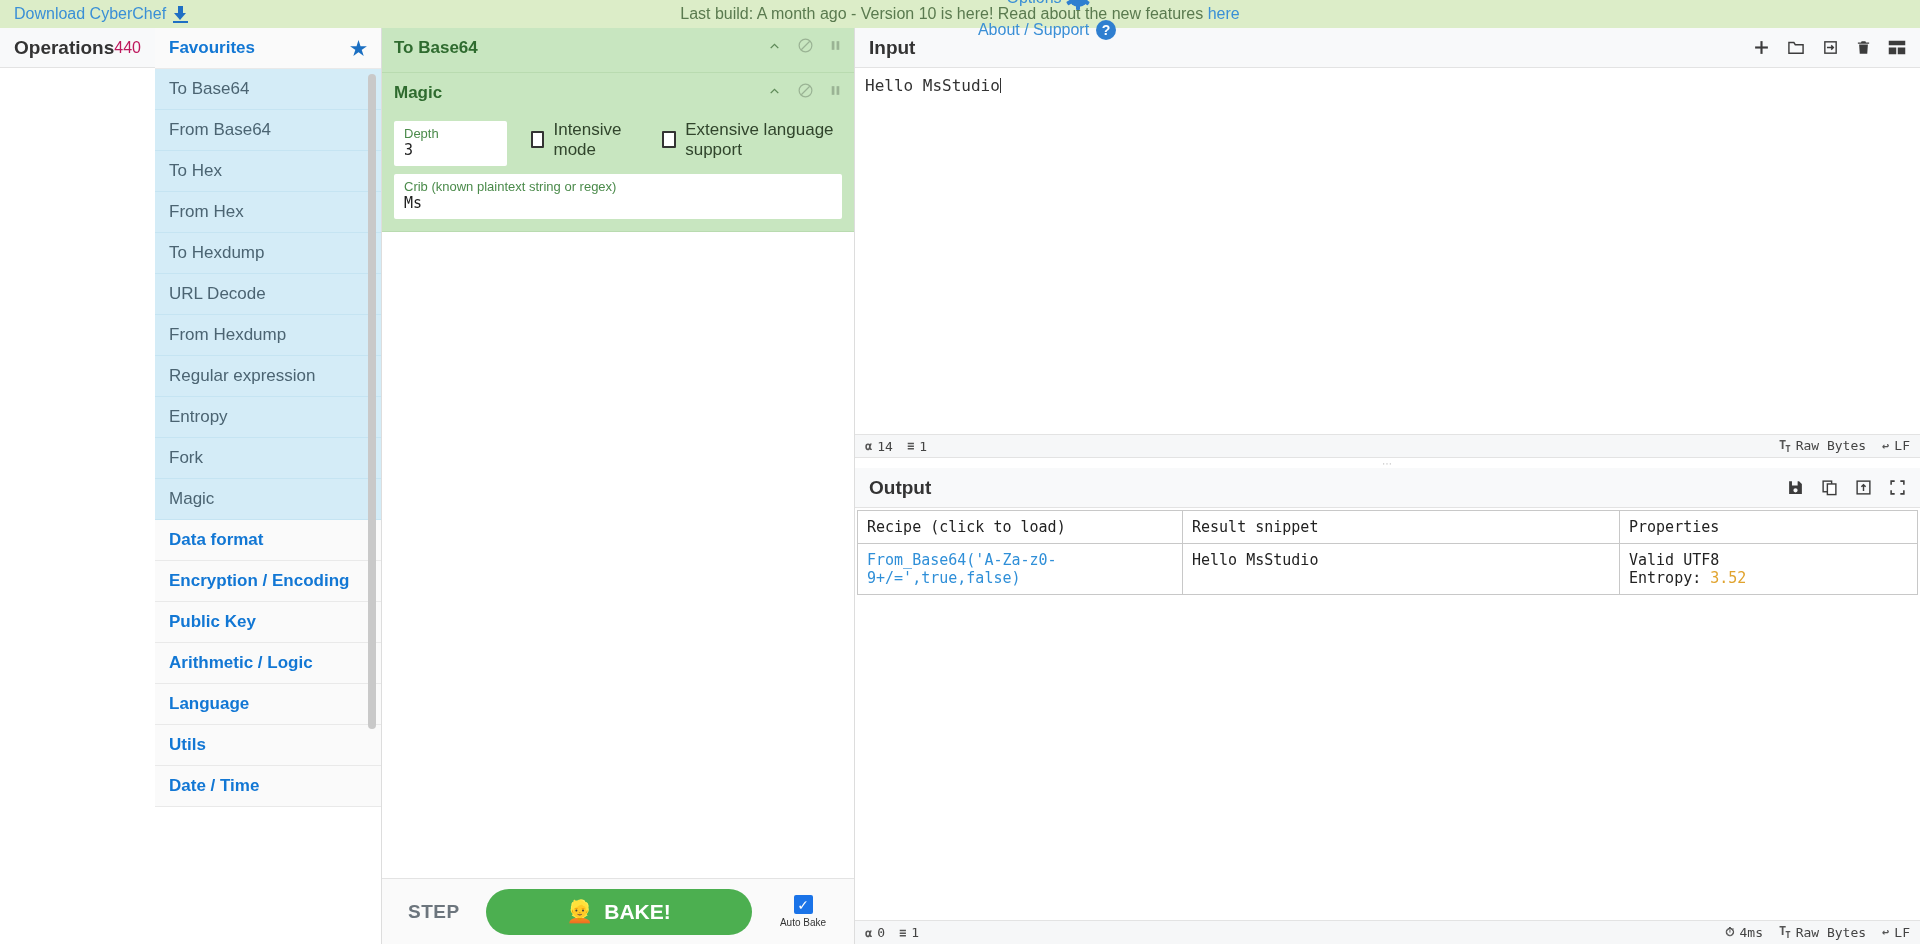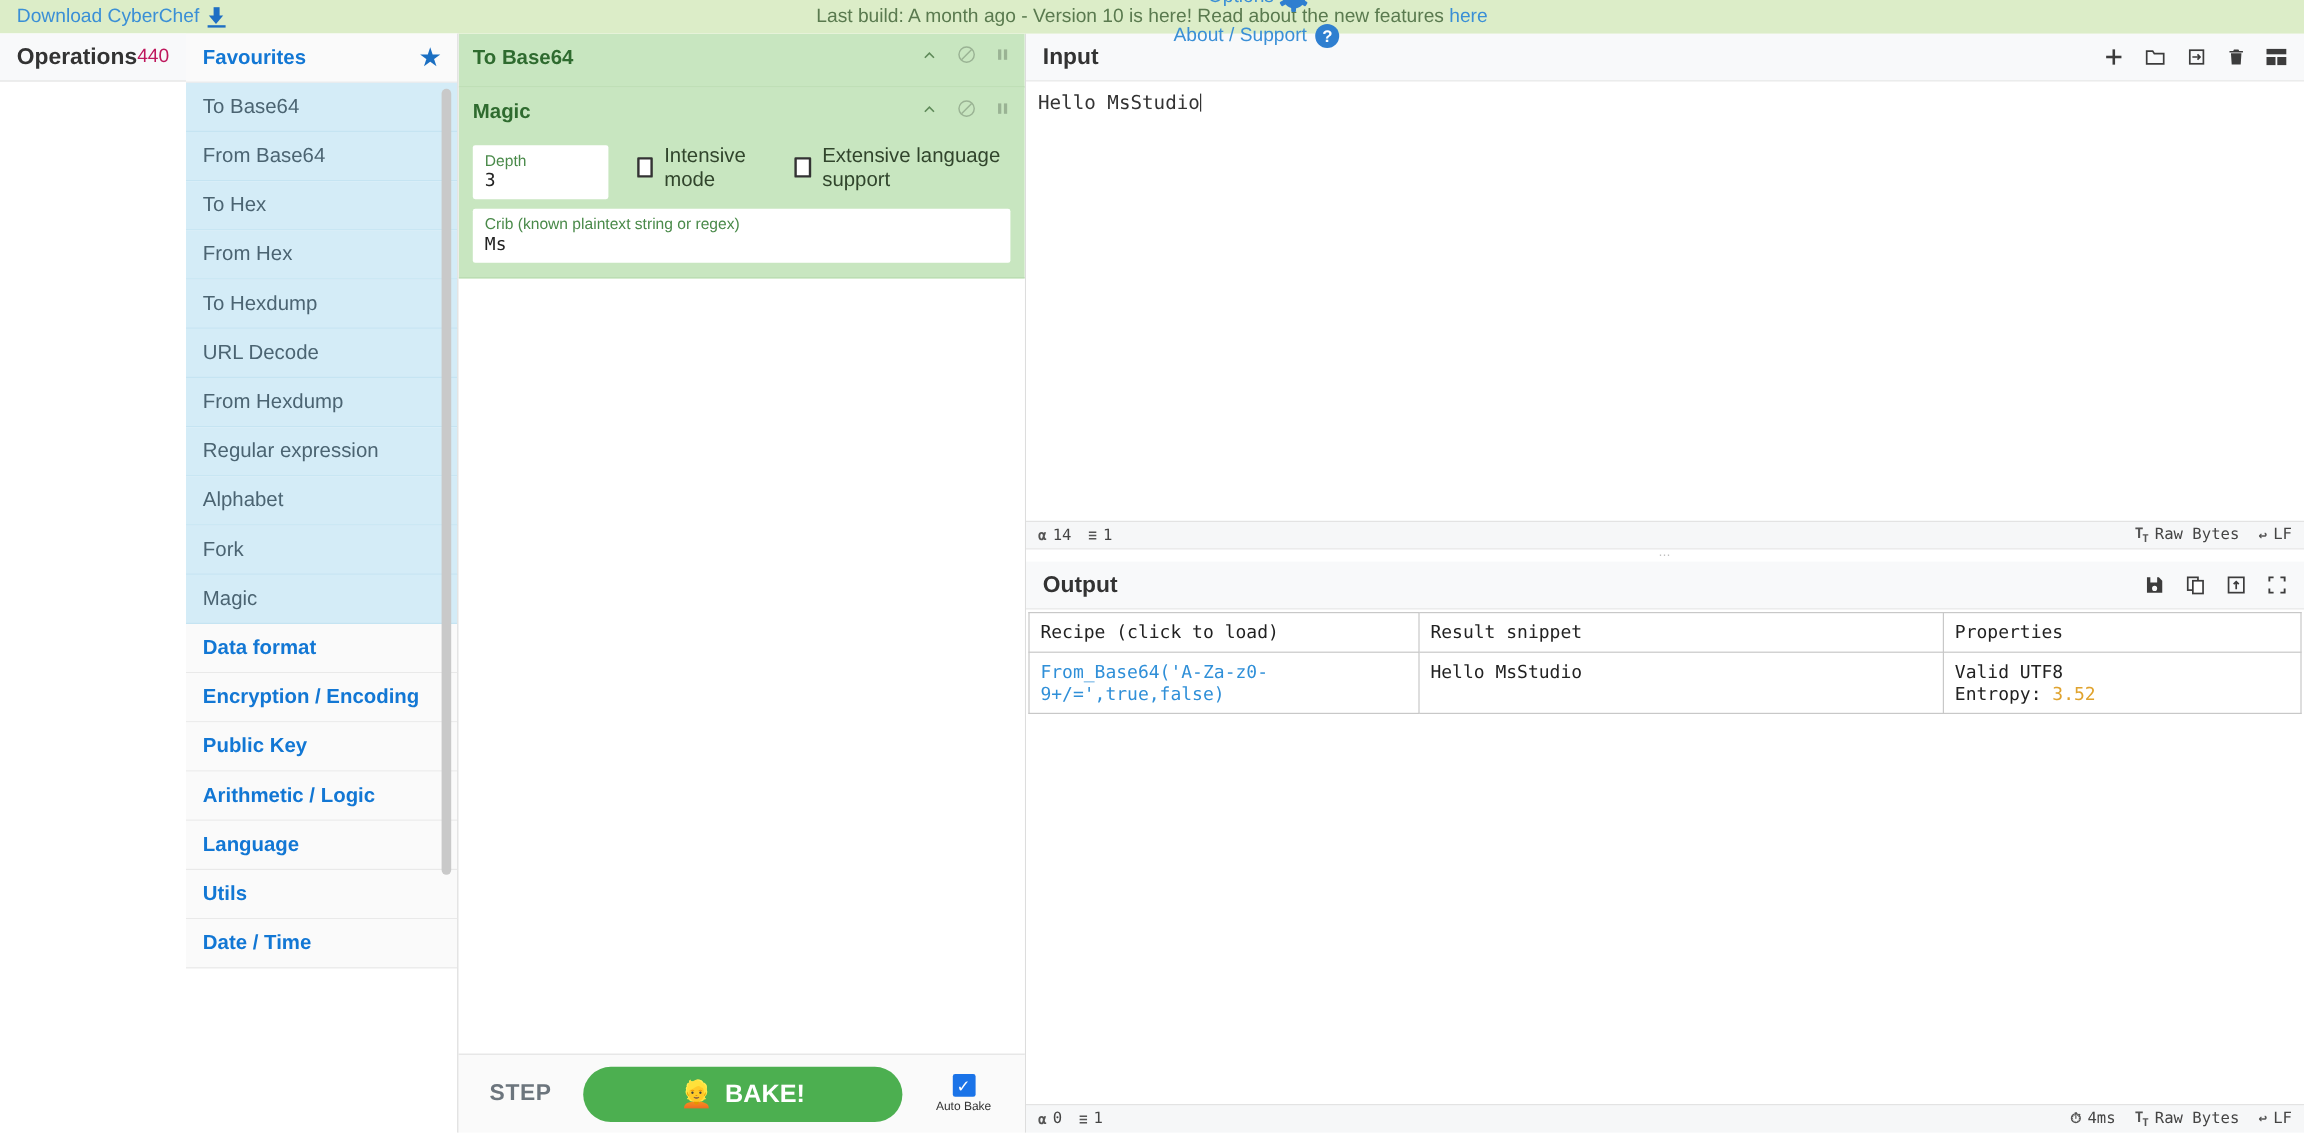--- a/index.html
+++ b/index.html
@@ -253,21 +253,21 @@
         <span class="star">★</span>
       </div>
       <div class="op-item">To Base64</div>
       <div class="op-item">From Base64</div>
       <div class="op-item">To Hex</div>
       <div class="op-item">From Hex</div>
       <div class="op-item">To Hexdump</div>
       <div class="op-item">URL Decode</div>
       <div class="op-item">From Hexdump</div>
       <div class="op-item">Regular expression</div>
-      <div class="op-item">Alphabet</div>
+      <div class="op-item">Entropy</div>
       <div class="op-item">Fork</div>
       <div class="op-item">Magic</div>
       <div class="cat-head">Data format</div>
       <div class="cat-head">Encryption / Encoding</div>
       <div class="cat-head">Public Key</div>
       <div class="cat-head">Arithmetic / Logic</div>
       <div class="cat-head">Language</div>
       <div class="cat-head">Utils</div>
       <div class="cat-head">Date / Time</div>
     </div>

